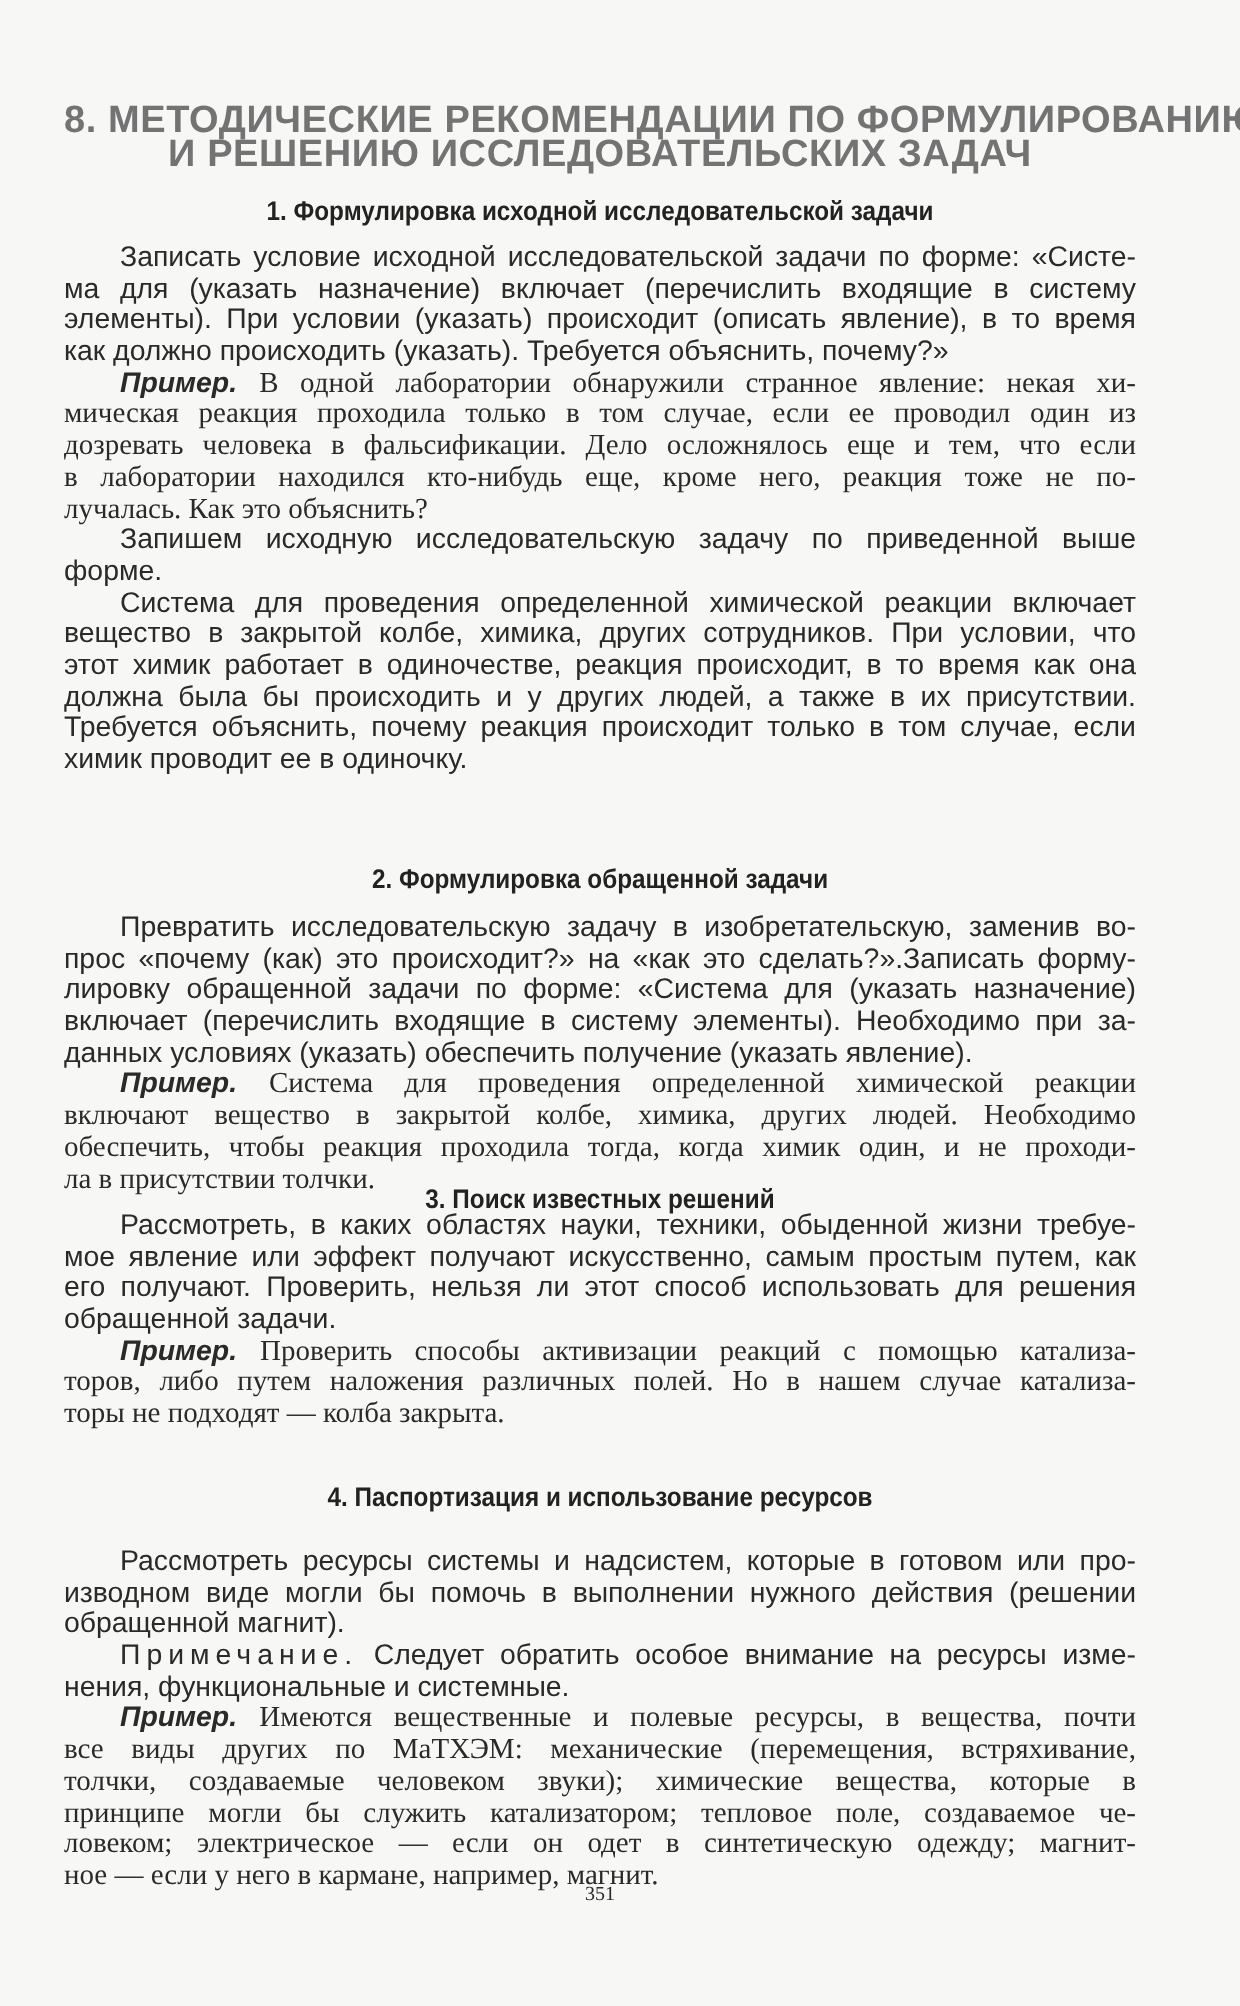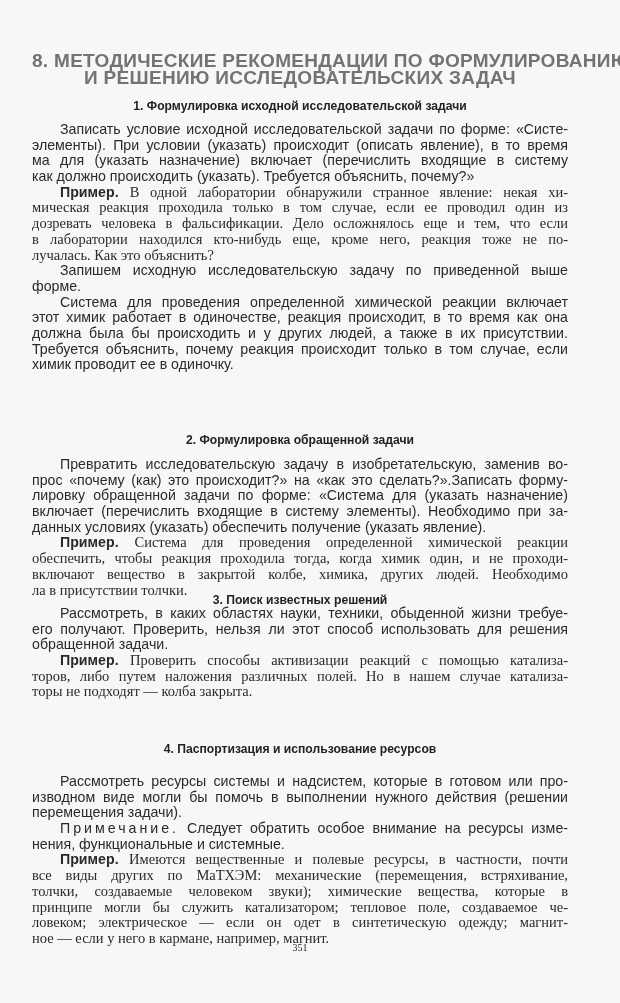--- a/index.html
+++ b/index.html
@@ -33,21 +33,21 @@
     font-size: 14.2px;
     font-family: "Liberation Sans Narrow", "Liberation Sans", "DejaVu Sans", sans-serif;
     white-space: nowrap;
     text-align: justify;
     text-align-last: justify;
     overflow: hidden;
   }
   .line.last { text-align-last: left; }
   .indent { padding-left: 28px; }
   .it { font-family: "Liberation Serif", "DejaVu Serif", serif; font-size: 14.5px; }
-  .b { font-weight: bold; }
+  .b { font-weight: bold; font-style: italic; }
   .spaced { letter-spacing: 3px; }
   .page-number {
     position: absolute; left: 0; width: 536px; top: 942px;
     text-align: center; font-size: 10px;
     font-family: "Liberation Serif", "DejaVu Serif", serif;
   }
 </style>
 </head>
 <body>
 
@@ -56,91 +56,93 @@
   <div class="chapter-title">
     <div>8. МЕТОДИЧЕСКИЕ РЕКОМЕНДАЦИИ ПО ФОРМУЛИРОВАНИЮ</div>
     <div>И РЕШЕНИЮ ИССЛЕДОВАТЕЛЬСКИХ ЗАДАЧ</div>
   </div>
 
   <div class="section-heading" style="top: 98px; transform-origin: center center;">1. Формулировка исходной исследовательской задачи</div>
 
   <div class="block" style="top:122px">
     <div>
       <div class="line indent">Записать условие исходной исследовательской задачи по форме: «Систе-</div>
+      <div class="line">ма для (указать назначение) включает (перечислить входящие в систему</div>
       <div class="line">элементы). При условии (указать) происходит (описать явление), в то время</div>
-      <div class="line">ма для (указать назначение) включает (перечислить входящие в систему</div>
       <div class="line last">как должно происходить (указать). Требуется объяснить, почему?»</div>
     </div>
     <div>
       <div class="line indent"><span class="b">Пример.</span> <span class="it">В одной лаборатории обнаружили странное явление: некая хи-</span></div>
       <div class="line it">мическая реакция проходила только в том случае, если ее проводил один из</div>
       <div class="line it">дозревать человека в фальсификации. Дело осложнялось еще и тем, что если</div>
       <div class="line it">в лаборатории находился кто-нибудь еще, кроме него, реакция тоже не по-</div>
       <div class="line it last">лучалась. Как это объяснить?</div>
     </div>
     <div>
       <div class="line indent">Запишем исходную исследовательскую задачу по приведенной выше</div>
       <div class="line last">форме.</div>
     </div>
     <div>
       <div class="line indent">Система для проведения определенной химической реакции включает</div>
+      <div class="line">вещество в закрытой колбе, химика, других сотрудников. При условии, что</div>
       <div class="line">этот химик работает в одиночестве, реакция происходит, в то время как она</div>
       <div class="line">должна была бы происходить и у других людей, а также в их присутствии.</div>
       <div class="line">Требуется объяснить, почему реакция происходит только в том случае, если</div>
       <div class="line last">химик проводит ее в одиночку.</div>
     </div>
   </div>
 
   <div class="section-heading" style="top: 432px; transform-origin: center center;">2. Формулировка обращенной задачи</div>
 
   <div class="block" style="top:457px">
     <div>
       <div class="line indent">Превратить исследовательскую задачу в изобретательскую, заменив во-</div>
       <div class="line">прос «почему (как) это происходит?» на «как это сделать?».Записать форму-</div>
       <div class="line">лировку обращенной задачи по форме: «Система для (указать назначение)</div>
       <div class="line">включает (перечислить входящие в систему элементы). Необходимо при за-</div>
       <div class="line last">данных условиях (указать) обеспечить получение (указать явление).</div>
     </div>
     <div>
       <div class="line indent"><span class="b">Пример.</span> <span class="it">Система для проведения определенной химической реакции</span></div>
+      <div class="line it">включают вещество в закрытой колбе, химика, других людей. Необходимо</div>
       <div class="line it">обеспечить, чтобы реакция проходила тогда, когда химик один, и не проходи-</div>
-      <div class="line it">включают вещество в закрытой колбе, химика, других людей. Необходимо</div>
       <div class="line it last">ла в присутствии толчки.</div>
     </div>
   </div>
 
   <div class="section-heading" style="top: 592px; transform-origin: center center;">3. Поиск известных решений</div>
 
   <div class="block" style="top:606px">
     <div>
       <div class="line indent">Рассмотреть, в каких областях науки, техники, обыденной жизни требуе-</div>
+      <div class="line">мое явление или эффект получают искусственно, самым простым путем, как</div>
       <div class="line">его получают. Проверить, нельзя ли этот способ использовать для решения</div>
       <div class="line last">обращенной задачи.</div>
     </div>
     <div>
       <div class="line indent"><span class="b">Пример.</span> <span class="it">Проверить способы активизации реакций с помощью катализа-</span></div>
       <div class="line it">торов, либо путем наложения различных полей. Но в нашем случае катализа-</div>
       <div class="line it last">торы не подходят — колба закрыта.</div>
     </div>
   </div>
 
   <div class="section-heading" style="top: 741px; transform-origin: center center;">4. Паспортизация и использование ресурсов</div>
 
   <div class="block" style="top:774px">
     <div>
       <div class="line indent">Рассмотреть ресурсы системы и надсистем, которые в готовом или про-</div>
       <div class="line">изводном виде могли бы помочь в выполнении нужного действия (решении</div>
-      <div class="line last">перемещения задачи).</div>
+      <div class="line last">обращенной магнит).</div>
     </div>
     <div>
       <div class="line indent"><span class="spaced">Примечание.</span> <span>Следует обратить особое внимание на ресурсы изме-</span></div>
       <div class="line last">нения, функциональные и системные.</div>
     </div>
     <div>
-      <div class="line indent"><span class="b">Пример.</span> <span class="it">Имеются вещественные и полевые ресурсы, в частности, почти</span></div>
+      <div class="line indent"><span class="b">Пример.</span> <span class="it">Имеются вещественные и полевые ресурсы, в вещества, почти</span></div>
       <div class="line it">все виды других по МаТХЭМ: механические (перемещения, встряхивание,</div>
       <div class="line it">толчки, создаваемые человеком звуки); химические вещества, которые в</div>
       <div class="line it">принципе могли бы служить катализатором; тепловое поле, создаваемое че-</div>
       <div class="line it">ловеком; электрическое — если он одет в синтетическую одежду; магнит-</div>
       <div class="line it last">ное — если у него в кармане, например, магнит.</div>
     </div>
   </div>
 
   <div class="page-number">351</div>
 </div>

